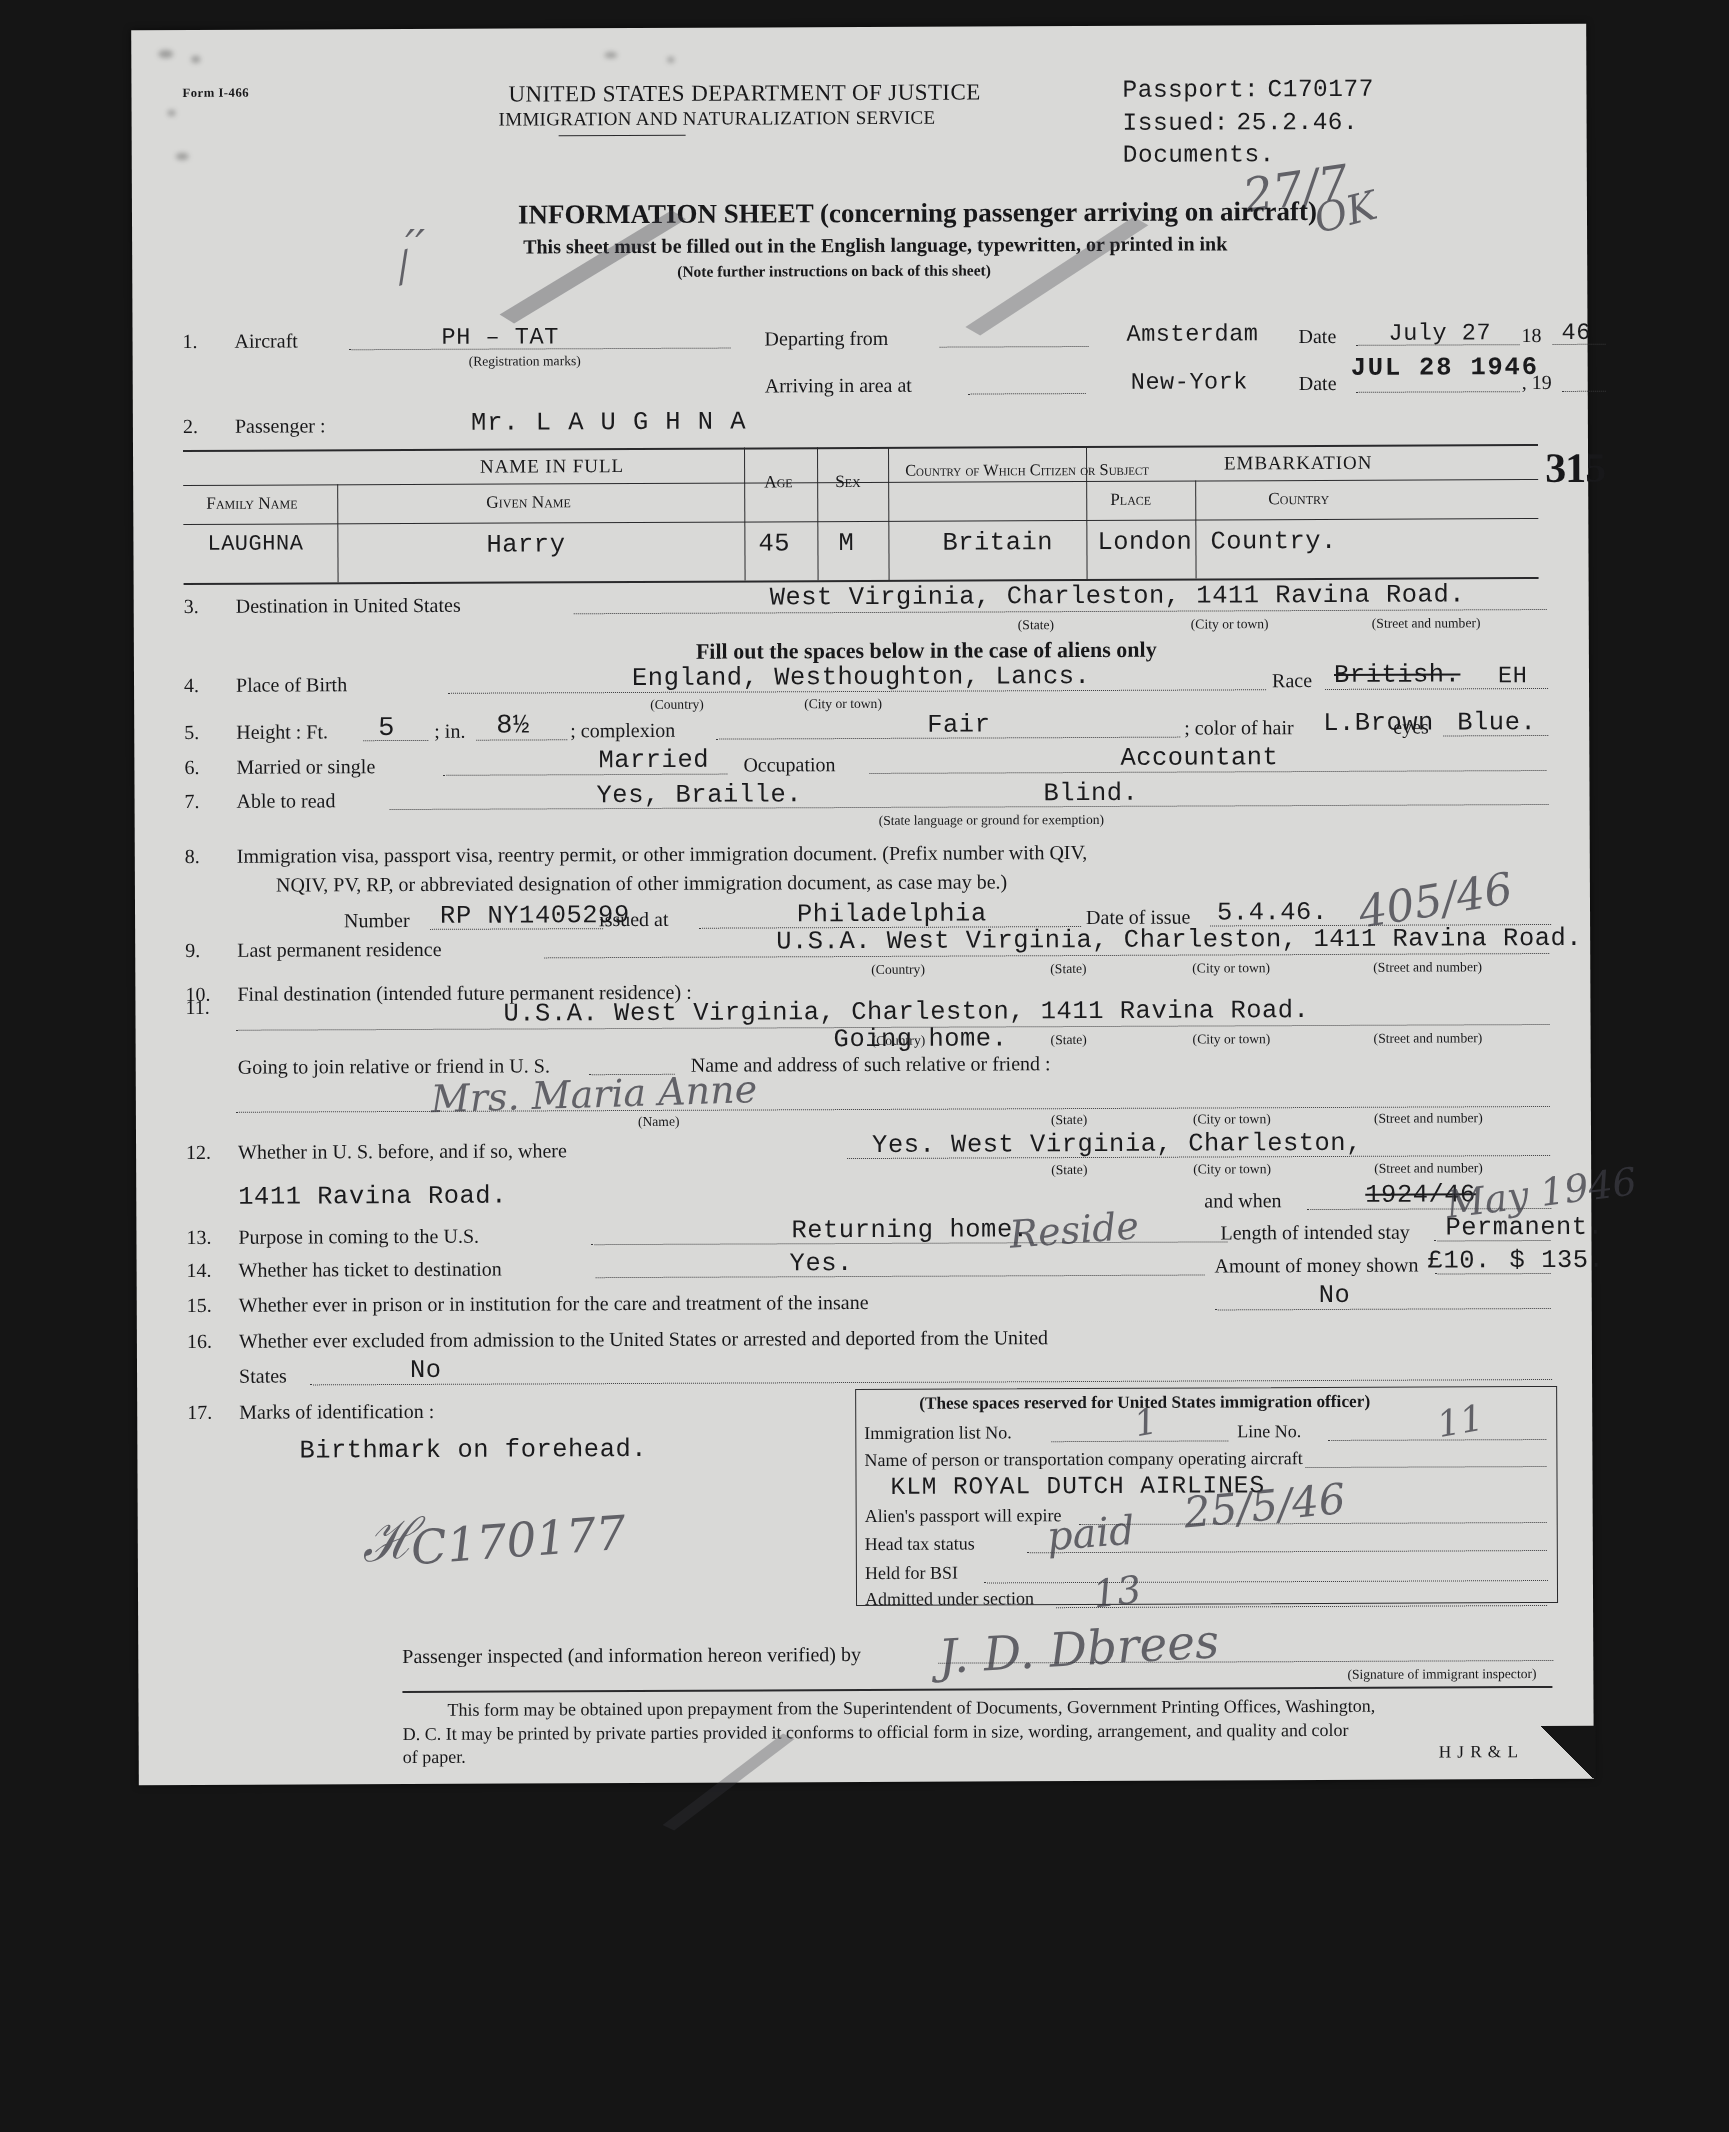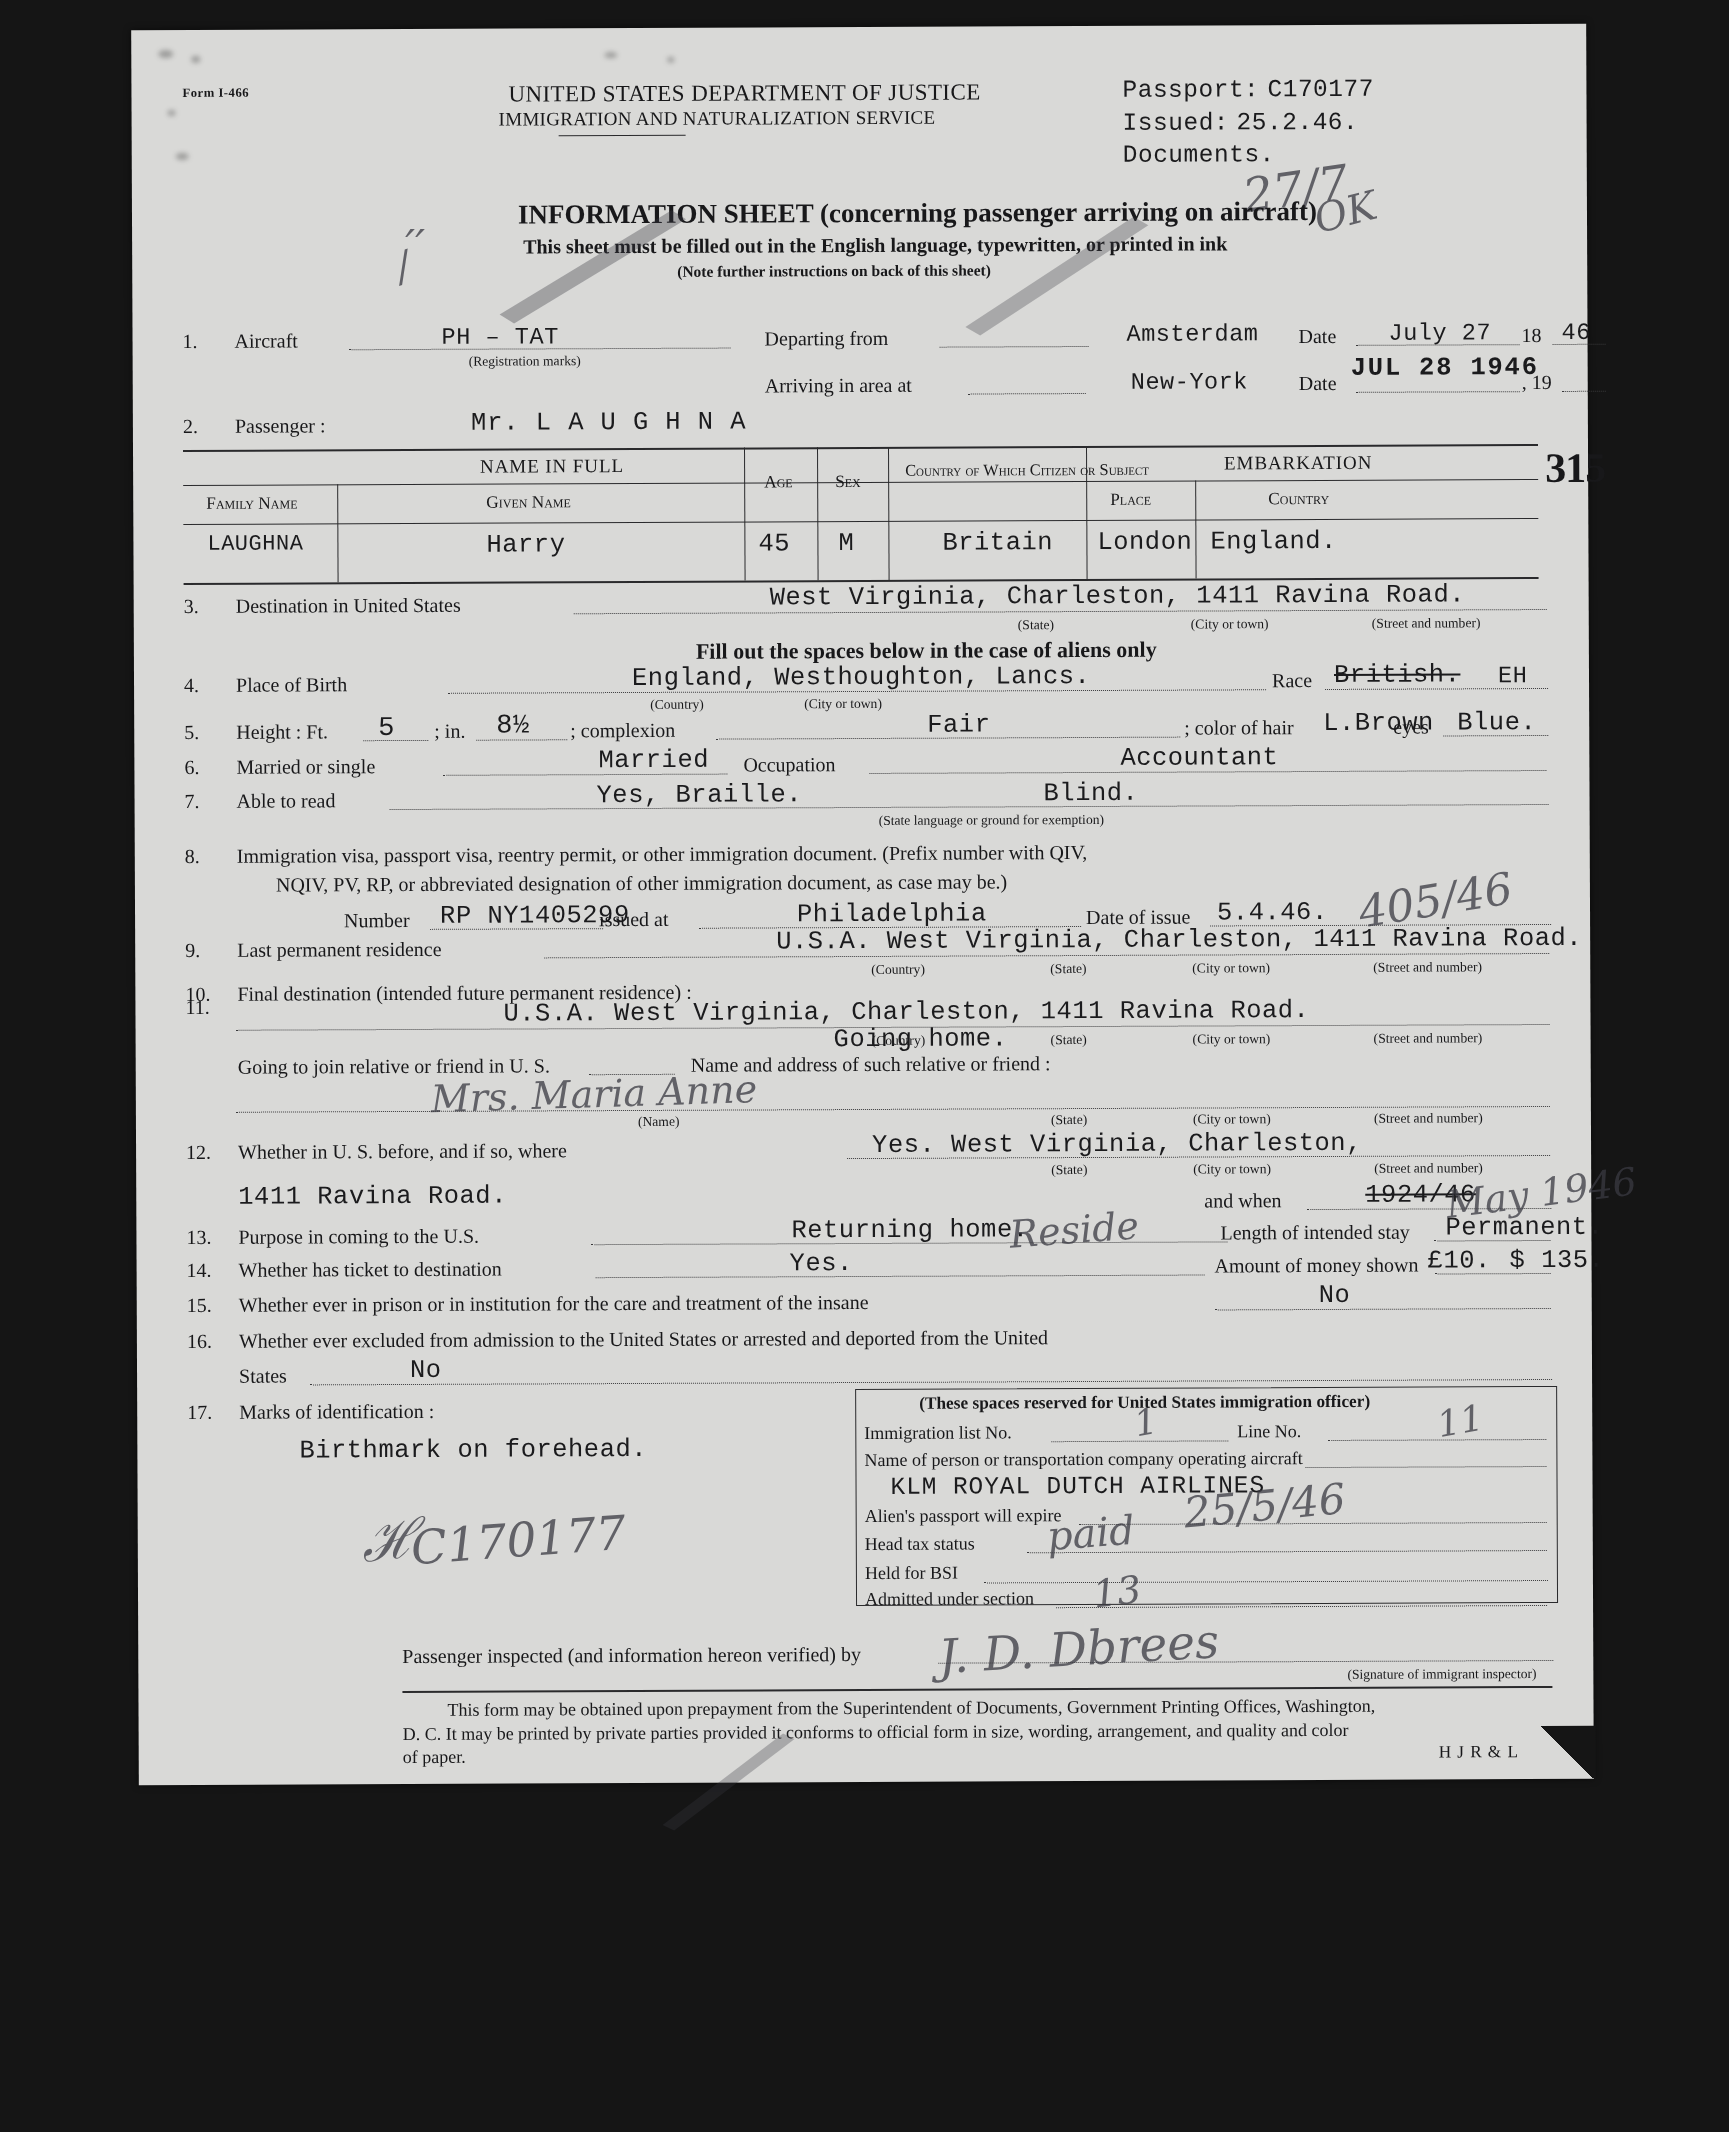--- a/index.html
+++ b/index.html
@@ -174,21 +174,21 @@
   </div>
   <div class="t cap" style="left:977px;top:464px;font-size:17.3px;">Place</div>
   <div class="t cap" style="left:1135px;top:464px;font-size:17.3px;">Country</div>
 
   <div class="t tw" style="left:74px;top:502px;font-size:22px;">LAUGHNA</div>
   <div class="t tw" style="left:353px;top:502px;font-size:25.5px;">Harry</div>
   <div class="t tw" style="left:625px;top:502px;font-size:25.5px;">45</div>
   <div class="t tw" style="left:705px;top:502px;font-size:25.5px;">M</div>
   <div class="t tw" style="left:809px;top:502px;font-size:25.5px;">Britain</div>
   <div class="t tw" style="left:964px;top:502px;font-size:25.5px;">London</div>
-  <div class="t tw" style="left:1077px;top:502px;font-size:25.5px;">England.</div>
+  <div class="t tw" style="left:1077px;top:502px;font-size:25.5px;">Country.</div>
 
   <div class="t bold" style="left:1412px;top:420px;font-size:42px;letter-spacing:-0.9px;">315</div>
 
   <div class="t" style="left:50px;top:565px;font-size:20px;">3.</div>
   <div class="t" style="left:102px;top:565px;font-size:20px;">Destination in United States</div>
   <div class="dots" style="left:440px;top:585px;width:973px;"></div>
   <div class="t tw" style="left:636px;top:556px;font-size:25.5px;">West Virginia, Charleston, 1411 Ravina Road.</div>
   <div class="t tiny" style="left:884px;top:591px;font-size:13.6px;">(State)</div>
   <div class="t tiny" style="left:1057px;top:591px;font-size:13.6px;">(City or town)</div>
   <div class="t tiny" style="left:1238px;top:591px;font-size:13.6px;">(Street and number)</div>

